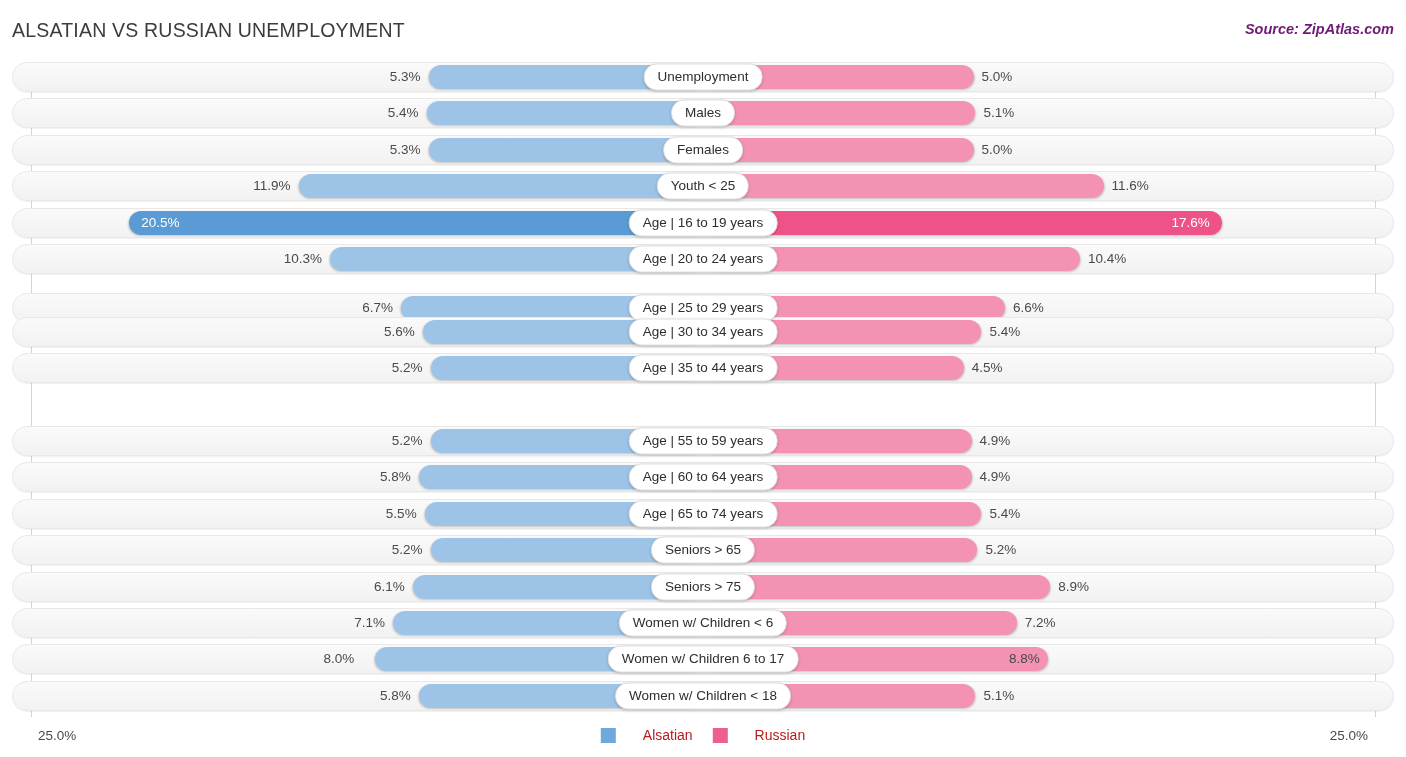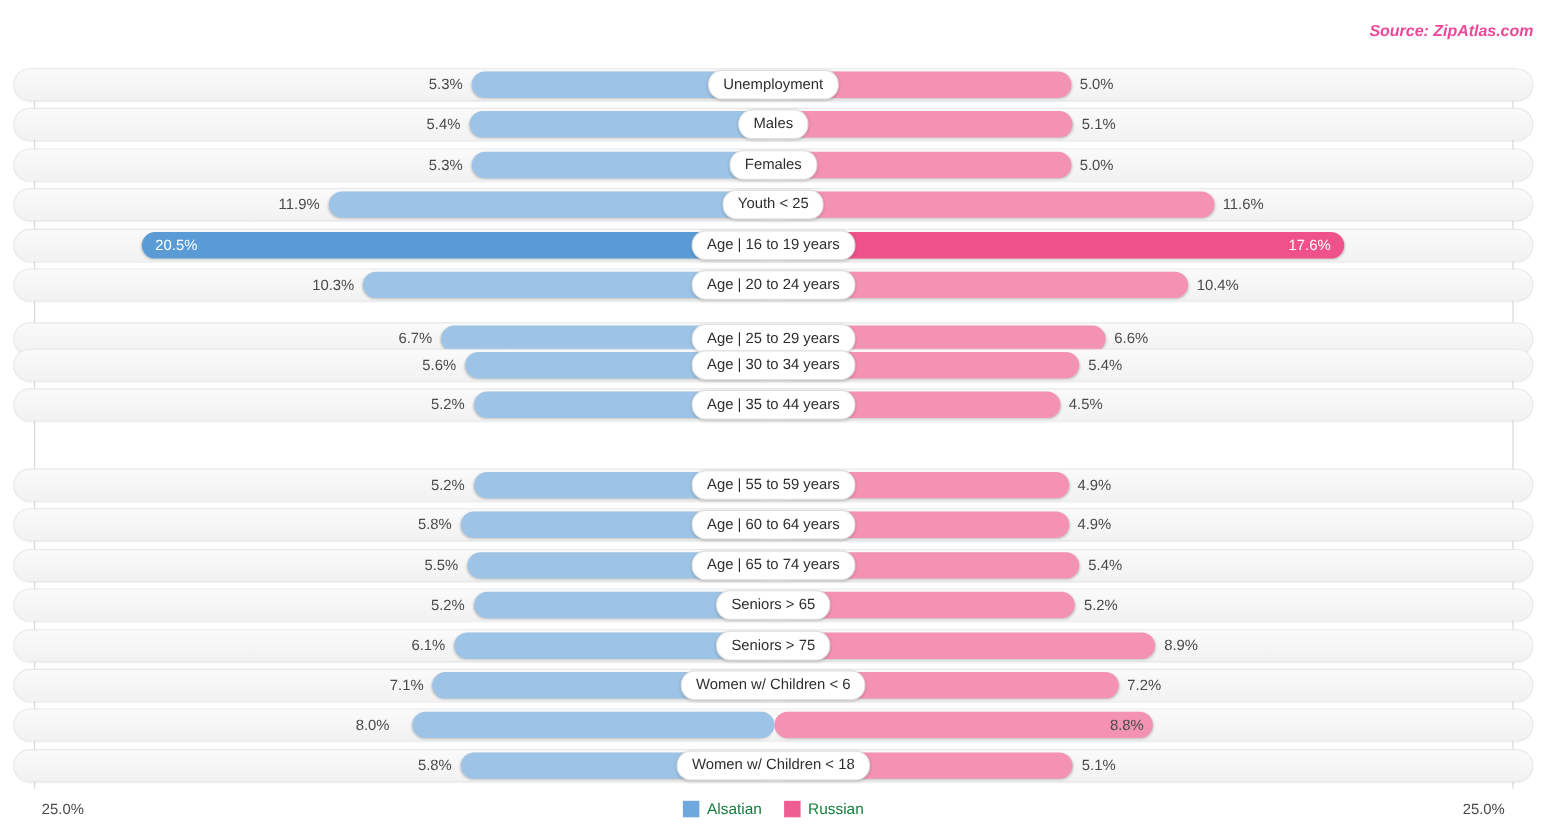--- a/index.html
+++ b/index.html
@@ -36,21 +36,21 @@
     letter-spacing: 0.2px;
     white-space: nowrap;
   }
   .chart-source {
     position: absolute;
     right: 12px;
     top: 21px;
     font-size: 14.5px;
     font-style: italic;
     font-weight: bold;
-    color: #ec4899;
+    color: #701a75;
     white-space: nowrap;
   }
 
   
   .plot {
     position: absolute;
     left: 0;
     top: 62px;
     width: 1406px;
     height: 655px;
@@ -170,30 +170,32 @@
     align-items: center;
     gap: 7px;
   }
   .legend-swatch {
     width: 15px;
     height: 15px;
     display: inline-block;
   }
   .legend-text {
     font-size: 14px;
-    color: #15803d;
-    white-space: nowrap;
+    color: #b91c1c;
+    white-space: nowrap;
+    margin-left: 20px;
   }
 </style>
 </head>
 <body>
 
 <div class="chart-root">
 
   <div class="header">
+    <div class="chart-title">ALSATIAN VS RUSSIAN UNEMPLOYMENT</div>
     <div class="chart-source">Source: ZipAtlas.com</div>
   </div>
 
   <div class="plot">
     <div class="axis-line left"></div>
     <div class="axis-line right"></div>
     <div class="rows" id="rows">
         <div class="row" style="top: 0px;">
           <div class="row-inner">
             <div class="bar left cap" style="left: 415.59px; width: 275.41px; background: rgb(157, 195, 230);"></div>
@@ -328,20 +330,21 @@
             <div class="val" style="left: 1011.84px;">7.2%</div>
             <div class="pill">Women w/ Children &lt; 6</div>
           </div>
         </div>
         <div class="row" style="top: 582.4px;">
           <div class="row-inner">
             <div class="bar left cap" style="left: 362.4px; width: 328.6px; background: rgb(157, 195, 230);"></div>
             <div class="bar right cap" style="left: 691px; width: 344.36px; background: rgb(244, 146, 180);"></div>
             <div class="val" style="left: 310.4px; width: 44px; ">8.0%</div>
             <div class="val" style="left: 996px;">8.8%</div>
+            <div class="pill">Women w/ Children 6 to 17</div>
           </div>
         </div>
         <div class="row" style="top: 618.8px;">
           <div class="row-inner">
             <div class="bar left cap" style="left: 405.74px; width: 285.26px; background: rgb(157, 195, 230);"></div>
             <div class="bar right cap" style="left: 691px; width: 271.47px; background: rgb(244, 146, 180);"></div>
             <div class="val" style="left: 353.74px; width: 44px; text-align: right;">5.8%</div>
             <div class="val" style="left: 970.47px;">5.1%</div>
             <div class="pill">Women w/ Children &lt; 18</div>
           </div>

